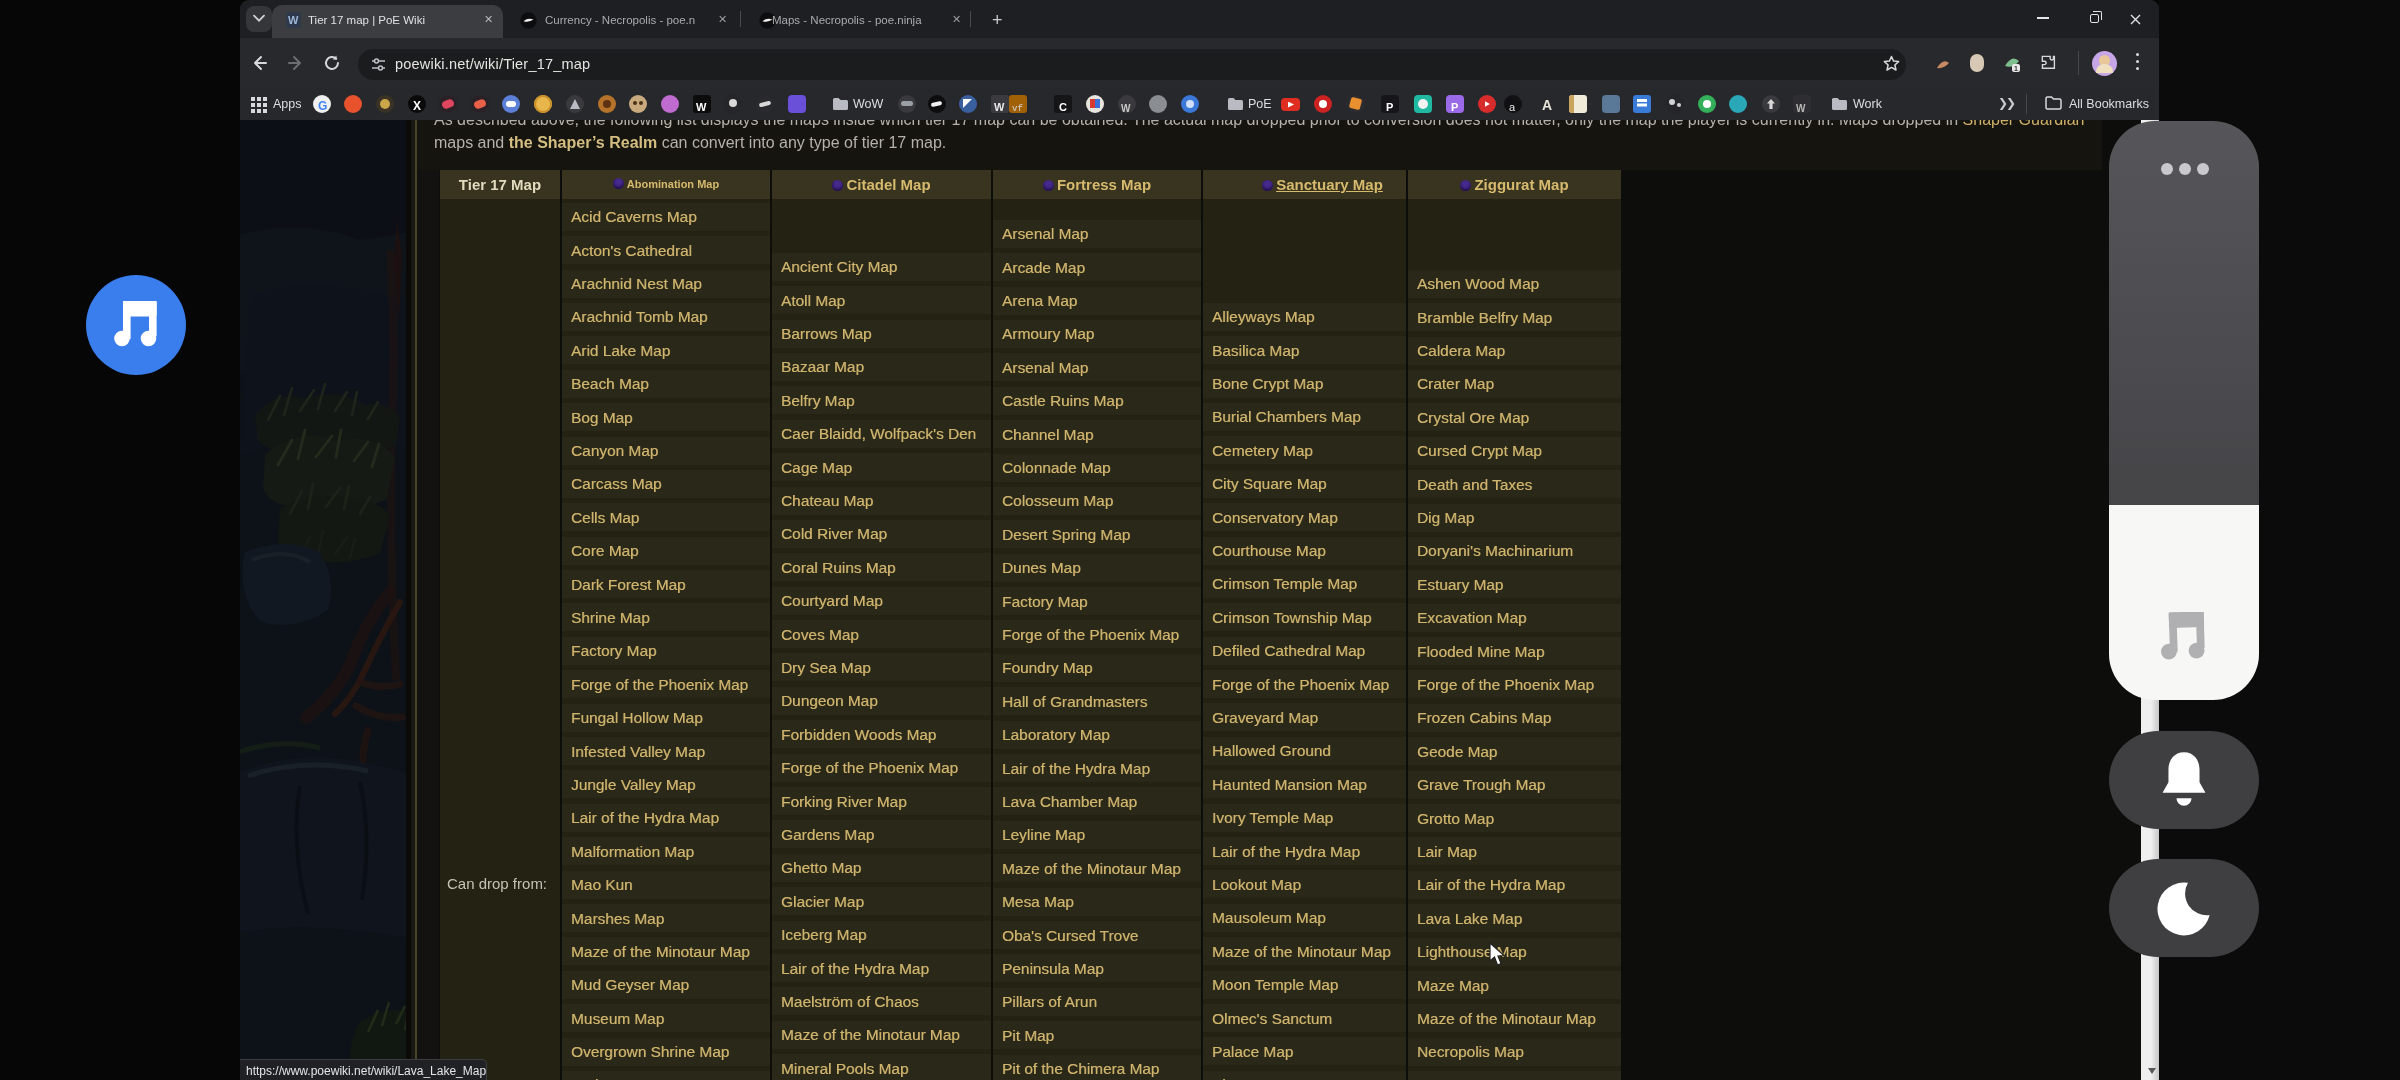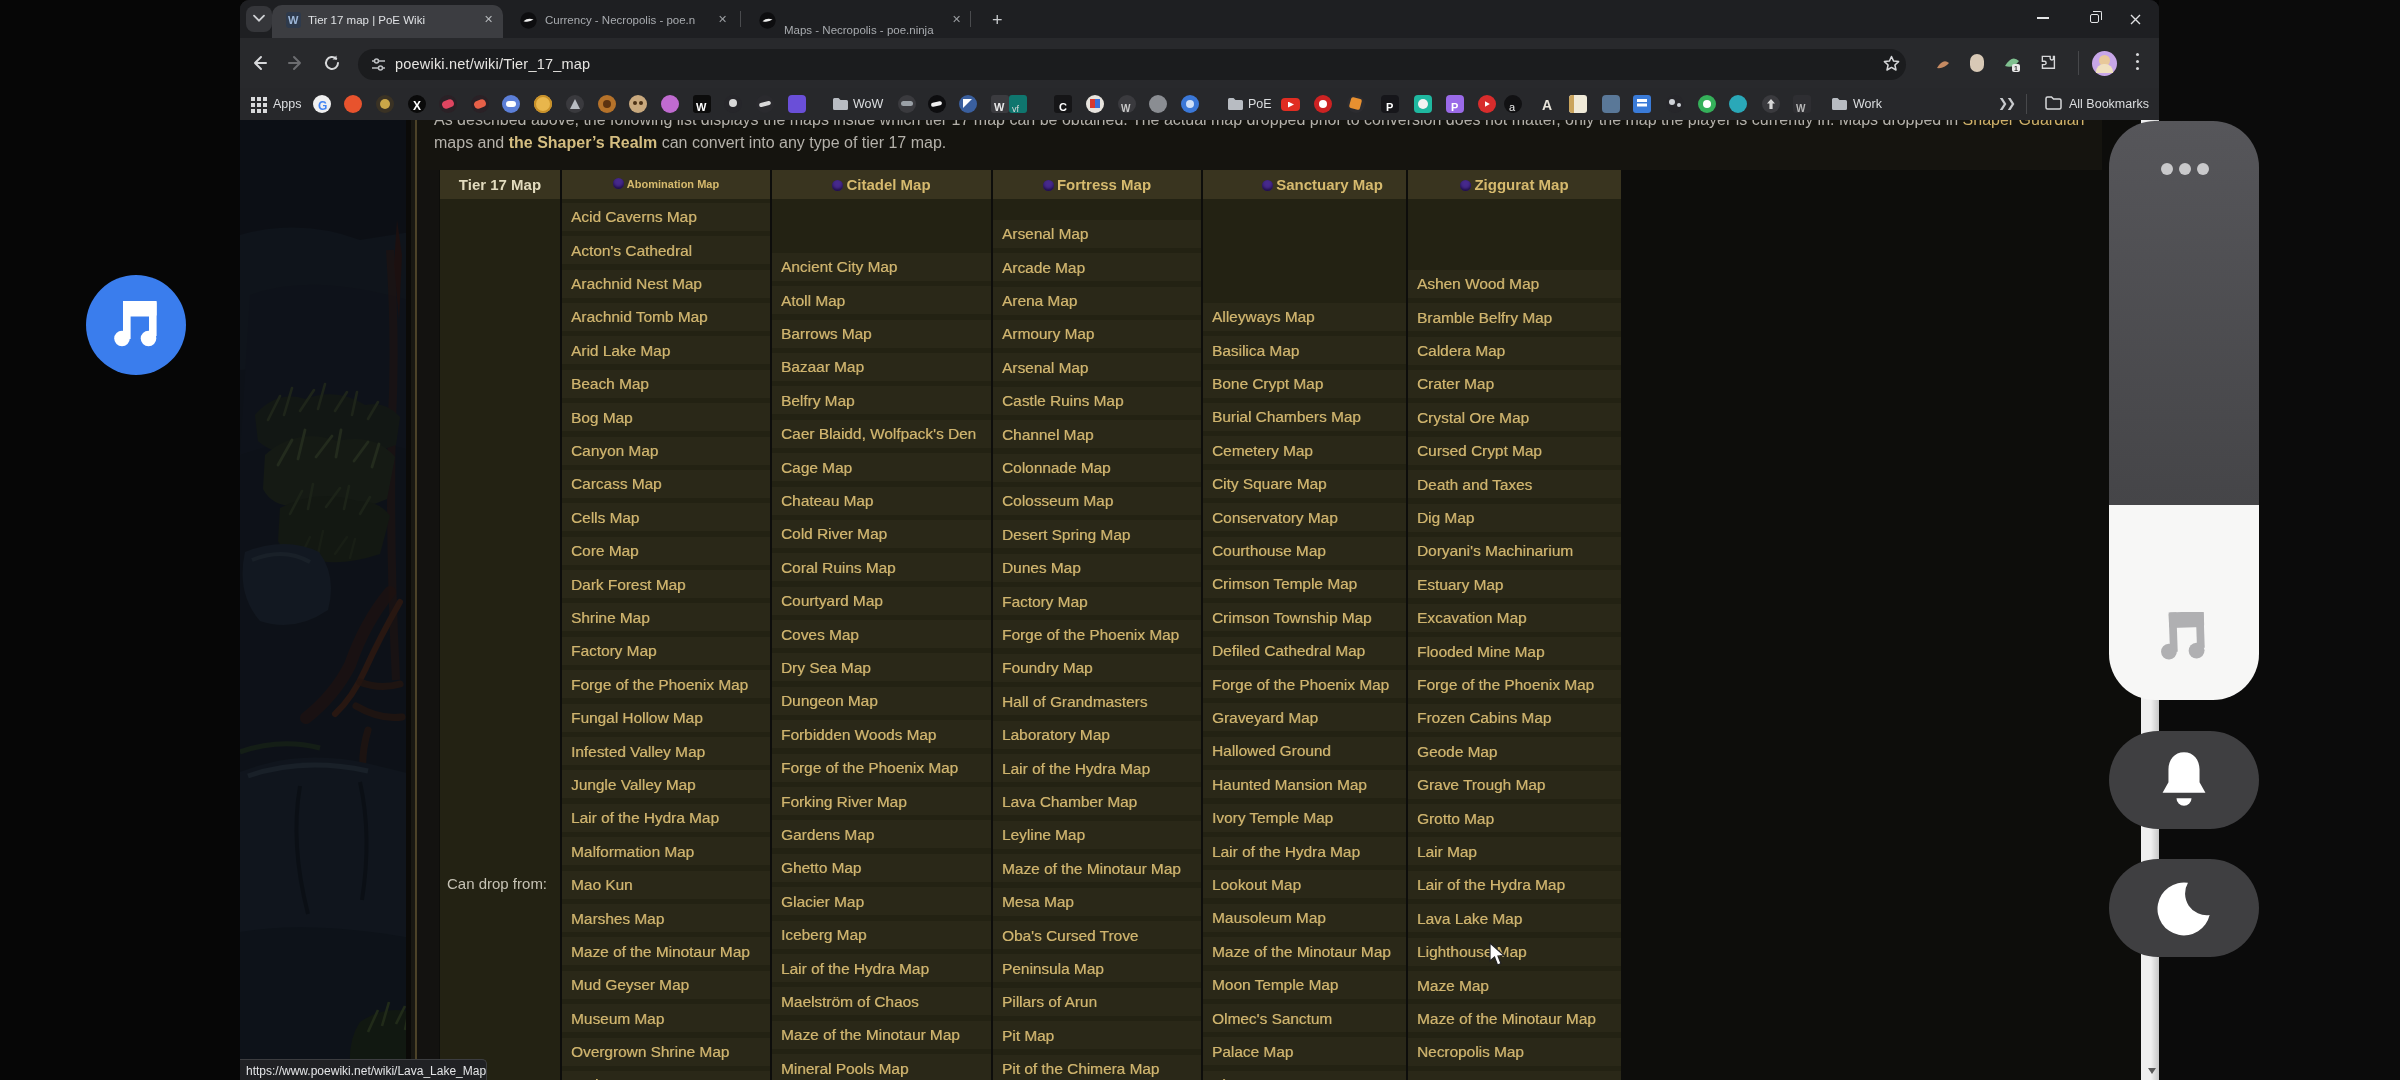--- a/index.html
+++ b/index.html
@@ -50,21 +50,21 @@
         <path d="M3.5 9.2 Q8 5.4 13.5 7.6 Q9 10.8 3.5 9.2 Z" fill="#efefef"></path>
       </svg>
     <div class="tabtxt2 abs" style="left:305px;top:14px;width:150px;">Currency - Necropolis - poe.ni</div>
     <div class="closex abs" style="left:478px;top:13px;color:#9a9da1;">✕</div>
     <div class="abs" style="left:500px;top:11px;width:1px;height:16px;background:#4a4b4e;"></div>
 
     <svg class="abs" style="left:519px;top:12px" width="17" height="17" viewBox="0 0 17 17">
         <circle cx="8.5" cy="8.5" r="8.2" fill="#0d0d0f"></circle>
         <path d="M3.5 9.2 Q8 5.4 13.5 7.6 Q9 10.8 3.5 9.2 Z" fill="#efefef"></path>
       </svg>
-    <div class="tabtxt2 abs" style="left:544px;top:14px;width:160px;margin-top:10px;">Maps - Necropolis - poe.ninja</div>
+    <div class="tabtxt2 abs" style="left:532px;top:14px;width:160px;">Maps - Necropolis - poe.ninja</div>
     <div class="closex abs" style="left:712px;top:13px;color:#9a9da1;">✕</div>
     <div class="abs" style="left:730px;top:11px;width:1px;height:16px;background:#4a4b4e;"></div>
 
     <div class="abs" style="left:752px;top:10px;font-size:18px;color:#c8cacd;font-weight:400;">+</div>
 
     <div class="abs" style="left:1797px;top:17px;width:12px;height:2px;background:#e4e5e7;"></div>
     <div class="abs" style="left:1850px;top:14px;width:9px;height:9px;border:1.5px solid #e4e5e7;border-radius:2px;"></div>
       <div class="abs" style="left:1853px;top:11px;width:9px;height:9px;border-top:1.5px solid #e4e5e7;border-right:1.5px solid #e4e5e7;border-radius:0 2px 0 0;"></div>
     <svg class="abs" style="left:1890px;top:14px" width="11" height="11" viewBox="0 0 11 11">
         <path d="M1 1 L10 10 M10 1 L1 10" stroke="#e0e1e3" stroke-width="1.4"></path>
@@ -165,21 +165,21 @@
       <div class="fv" style="left:658px;background:#3a3a3e;border-radius:9px;">
           <div style="position:absolute;left:3px;top:6px;width:12px;height:5px;border-radius:3px;background:#9aa0a6;"></div>
         </div>
       <div class="fv" style="left:688px;background:#0d0d0f;">
           <div style="position:absolute;left:3px;top:7px;width:11px;height:4px;border-radius:2px;background:#efefef;transform:rotate(-12deg);"></div>
         </div>
       <div class="fv" style="left:719px;background:#3a5f9e;">
           <div style="position:absolute;left:4px;top:4px;width:9px;height:9px;background:#fff;clip-path:polygon(0 0,100% 0,0 100%);"></div>
         </div>
       <div class="fv" style="left:751px;background:#3b3b3f;border-radius:3px;"><span style="color:#e8e8e8;font-weight:bold;font-size:11px;position:relative;left:3px;top:2px;">W</span></div>
-      <div class="fv" style="left:769px;background:#0f766e;border-radius:3px;"><span style="color:#d8d8d8;font-size:9px;position:relative;left:3px;top:3px;">vf</span></div>
+      <div class="fv" style="left:769px;background:#a16207;border-radius:3px;font-family:Liberation Mono, monospace;"><span style="color:#d8d8d8;font-size:9px;position:relative;left:3px;top:3px;">vf</span></div>
       <div class="fv" style="left:814px;background:#151517;border-radius:3px;"><span style="color:#fff;font-weight:bold;font-size:11px;position:relative;left:5px;top:2px;">C</span></div>
       <div class="fv" style="left:846px;background:#e8e4de;">
           <div style="position:absolute;left:4px;top:4px;width:5px;height:9px;background:#d83a30;"></div>
           <div style="position:absolute;left:9px;top:4px;width:5px;height:9px;background:#3a6fd8;"></div>
         </div>
       <div class="fv" style="left:878px;background:#3a3a3e;"><span style="color:#c8c8c8;font-weight:bold;font-size:10px;position:relative;left:3px;top:3px;">W</span></div>
       <div class="fv" style="left:909px;background:#8a8d92;"></div>
       <div class="fv" style="left:941px;background:#3b78d8;">
           <div style="position:absolute;left:5px;top:5px;width:8px;height:8px;border-radius:50%;background:#cfe0f8;"></div>
         </div>
@@ -290,21 +290,21 @@
 <div class="abs" style="left:1168px;top:79px;width:213px;height:881px;background:#232213;"></div>
 <div class="abs" style="left:200px;top:50px;width:120px;height:29px;background:#39341f;"></div>
 <div class="abs" style="left:200px;top:50px;width:120px;height:29px;line-height:29px;text-align:center;font-weight:bold;font-size:15px;color:#e2dbbe;">Tier 17 Map</div>
 <div class="abs" style="left:322px;top:50px;width:208px;height:29px;background:#39341f;"></div>
 <div class="abs" style="left:322px;top:50px;width:208px;height:29px;line-height:29px;text-align:center;font-weight:bold;font-size:11px;color:#d6ba6e;"><span style="display:inline-block;width:11px;height:11px;border-radius:5.5px;background:#46298c;vertical-align:-1px;margin-right:3px;box-shadow:inset 0 -2px 3px rgba(20,8,50,0.8);"></span>Abomination Map</div>
 <div class="abs" style="left:532px;top:50px;width:219px;height:29px;background:#39341f;"></div>
 <div class="abs" style="left:532px;top:50px;width:219px;height:29px;line-height:29px;text-align:center;font-weight:bold;font-size:15px;color:#d6ba6e;"><span style="display:inline-block;width:11px;height:11px;border-radius:5.5px;background:#46298c;vertical-align:-1px;margin-right:3px;box-shadow:inset 0 -2px 3px rgba(20,8,50,0.8);"></span>Citadel Map</div>
 <div class="abs" style="left:753px;top:50px;width:208px;height:29px;background:#39341f;"></div>
 <div class="abs" style="left:753px;top:50px;width:208px;height:29px;line-height:29px;text-align:center;font-weight:bold;font-size:15px;color:#d6ba6e;"><span style="display:inline-block;width:11px;height:11px;border-radius:5.5px;background:#46298c;vertical-align:-1px;margin-right:3px;box-shadow:inset 0 -2px 3px rgba(20,8,50,0.8);"></span>Fortress Map</div>
 <div class="abs" style="left:963px;top:50px;width:203px;height:29px;background:#39341f;"></div>
-<div class="abs" style="left:963px;top:50px;width:239px;height:29px;line-height:29px;text-align:center;font-weight:bold;font-size:15px;color:#d6ba6e;"><span style="display:inline-block;width:11px;height:11px;border-radius:5.5px;background:#46298c;vertical-align:-1px;margin-right:3px;box-shadow:inset 0 -2px 3px rgba(20,8,50,0.8);"></span>Sanctuary Map</div>
+<div class="abs" style="left:963px;top:50px;width:239px;height:29px;line-height:29px;text-align:center;font-weight:bold;font-size:15px;color:#d6ba6e;text-decoration:underline;"><span style="display:inline-block;width:11px;height:11px;border-radius:5.5px;background:#46298c;vertical-align:-1px;margin-right:3px;box-shadow:inset 0 -2px 3px rgba(20,8,50,0.8);"></span>Sanctuary Map</div>
 <div class="abs" style="left:1168px;top:50px;width:213px;height:29px;background:#39341f;"></div>
 <div class="abs" style="left:1168px;top:50px;width:213px;height:29px;line-height:29px;text-align:center;font-weight:bold;font-size:15px;color:#d6ba6e;"><span style="display:inline-block;width:11px;height:11px;border-radius:5.5px;background:#46298c;vertical-align:-1px;margin-right:3px;box-shadow:inset 0 -2px 3px rgba(20,8,50,0.8);"></span>Ziggurat Map</div>
 <div class="mapcol" style="left:322px;top:80.3px;width:208px;">
           <div class="entry">
             <div class="band"></div>
             <div class="t">Acid Caverns Map</div>
           </div>
           <div class="entry">
             <div class="band"></div>
             <div class="t">Acton's Cathedral</div>

